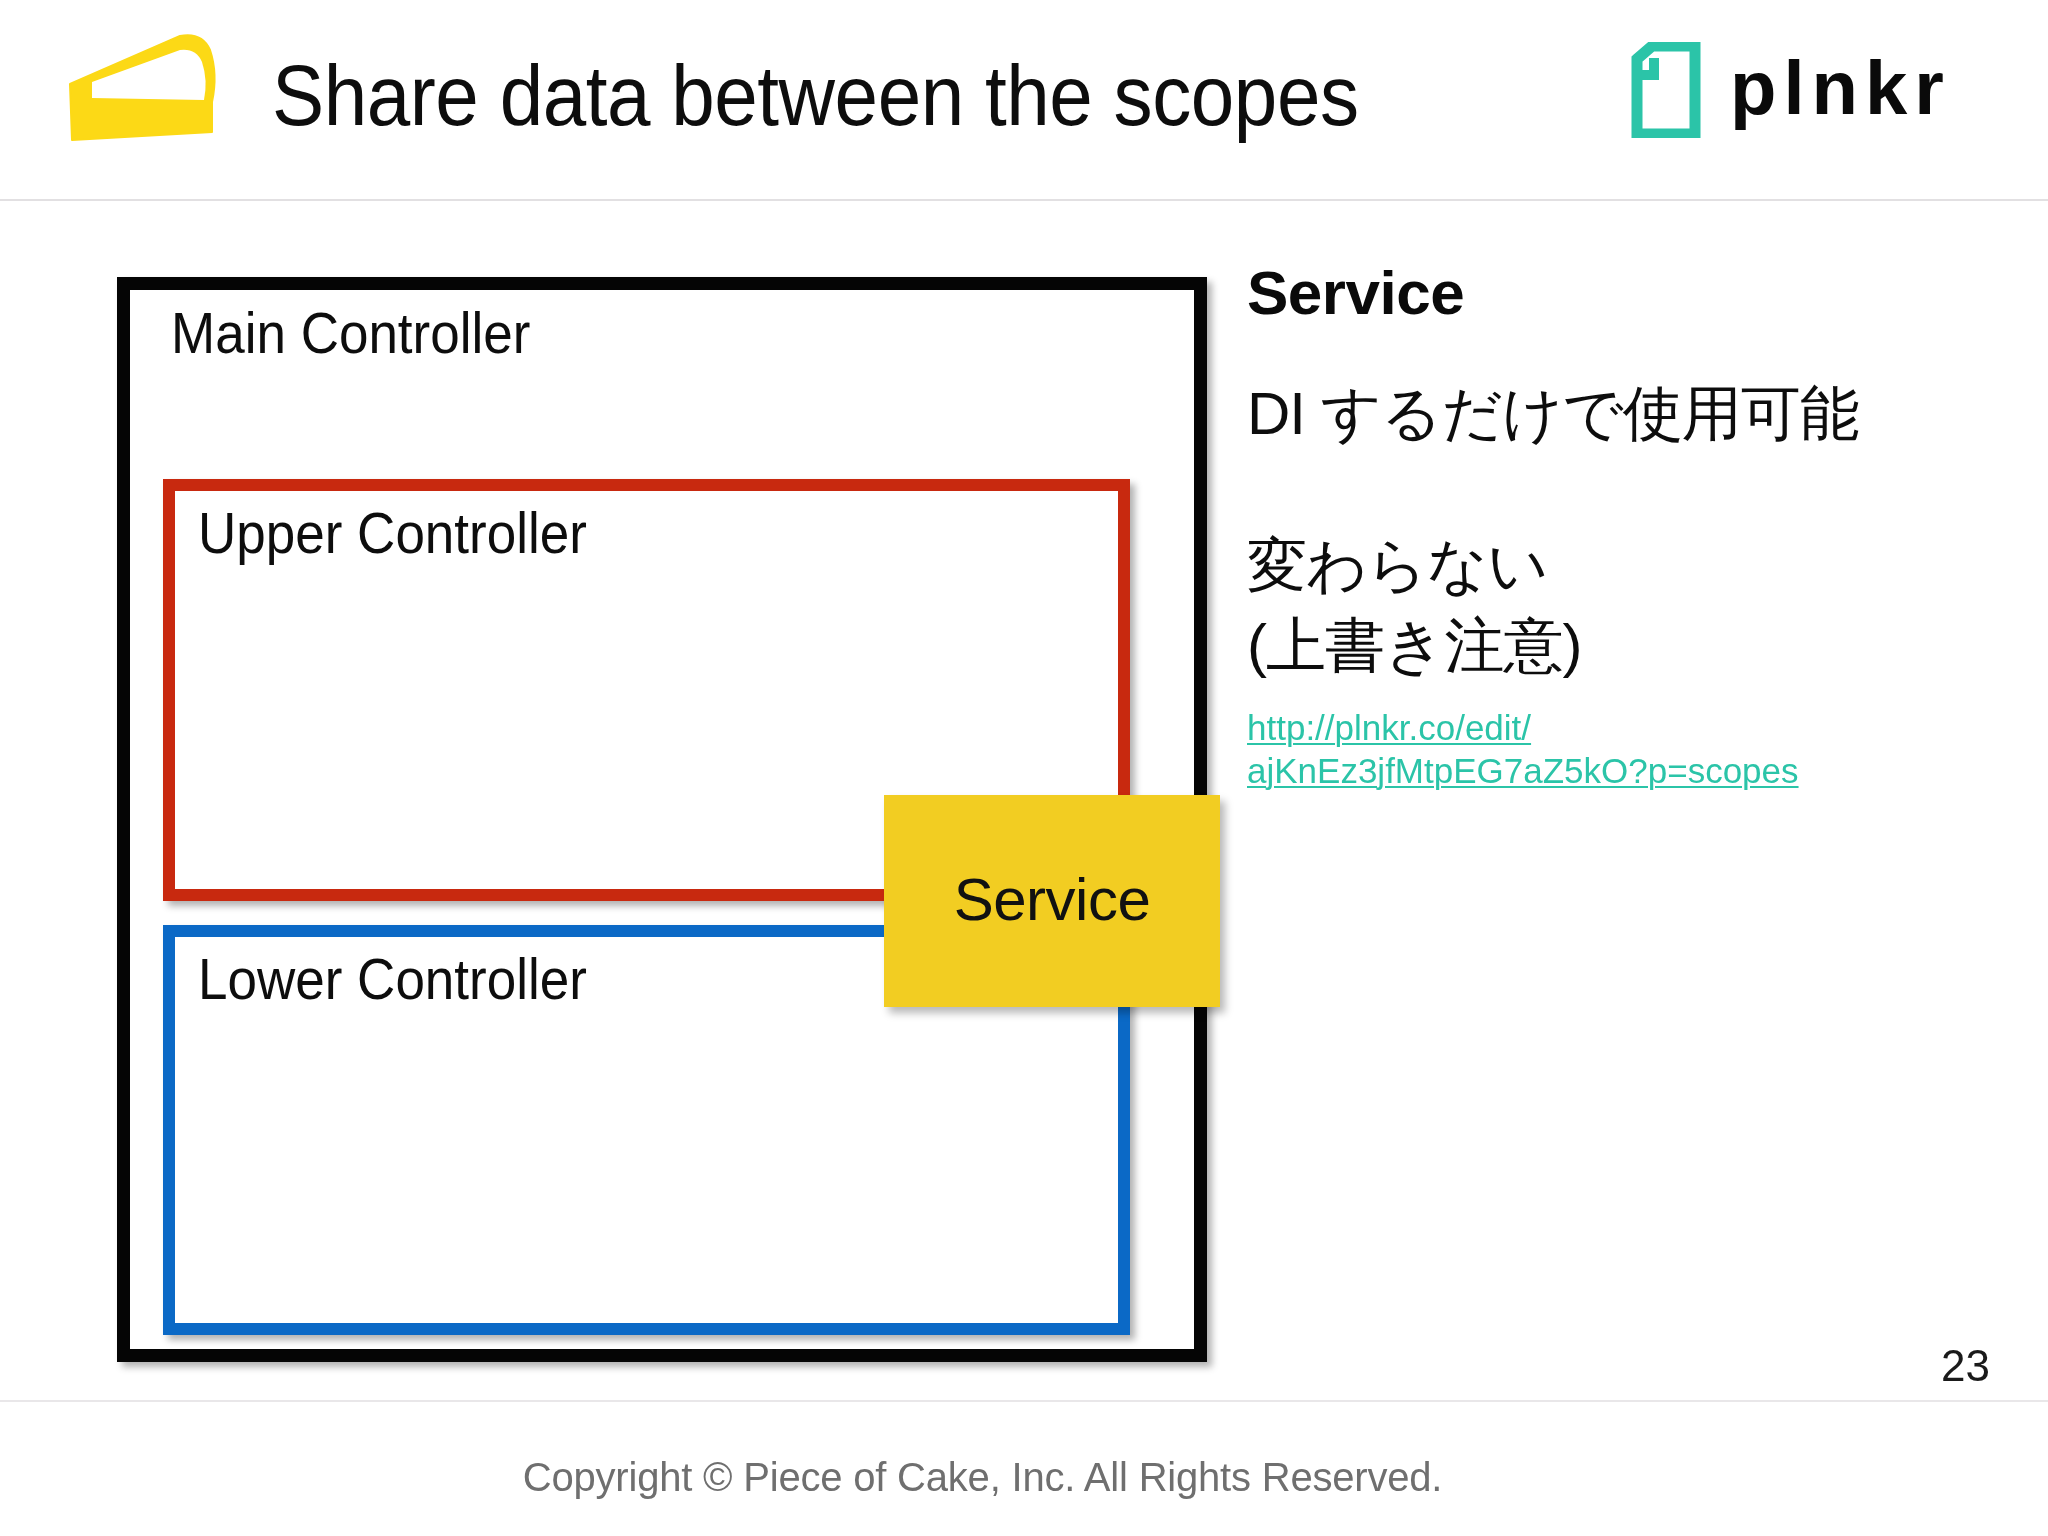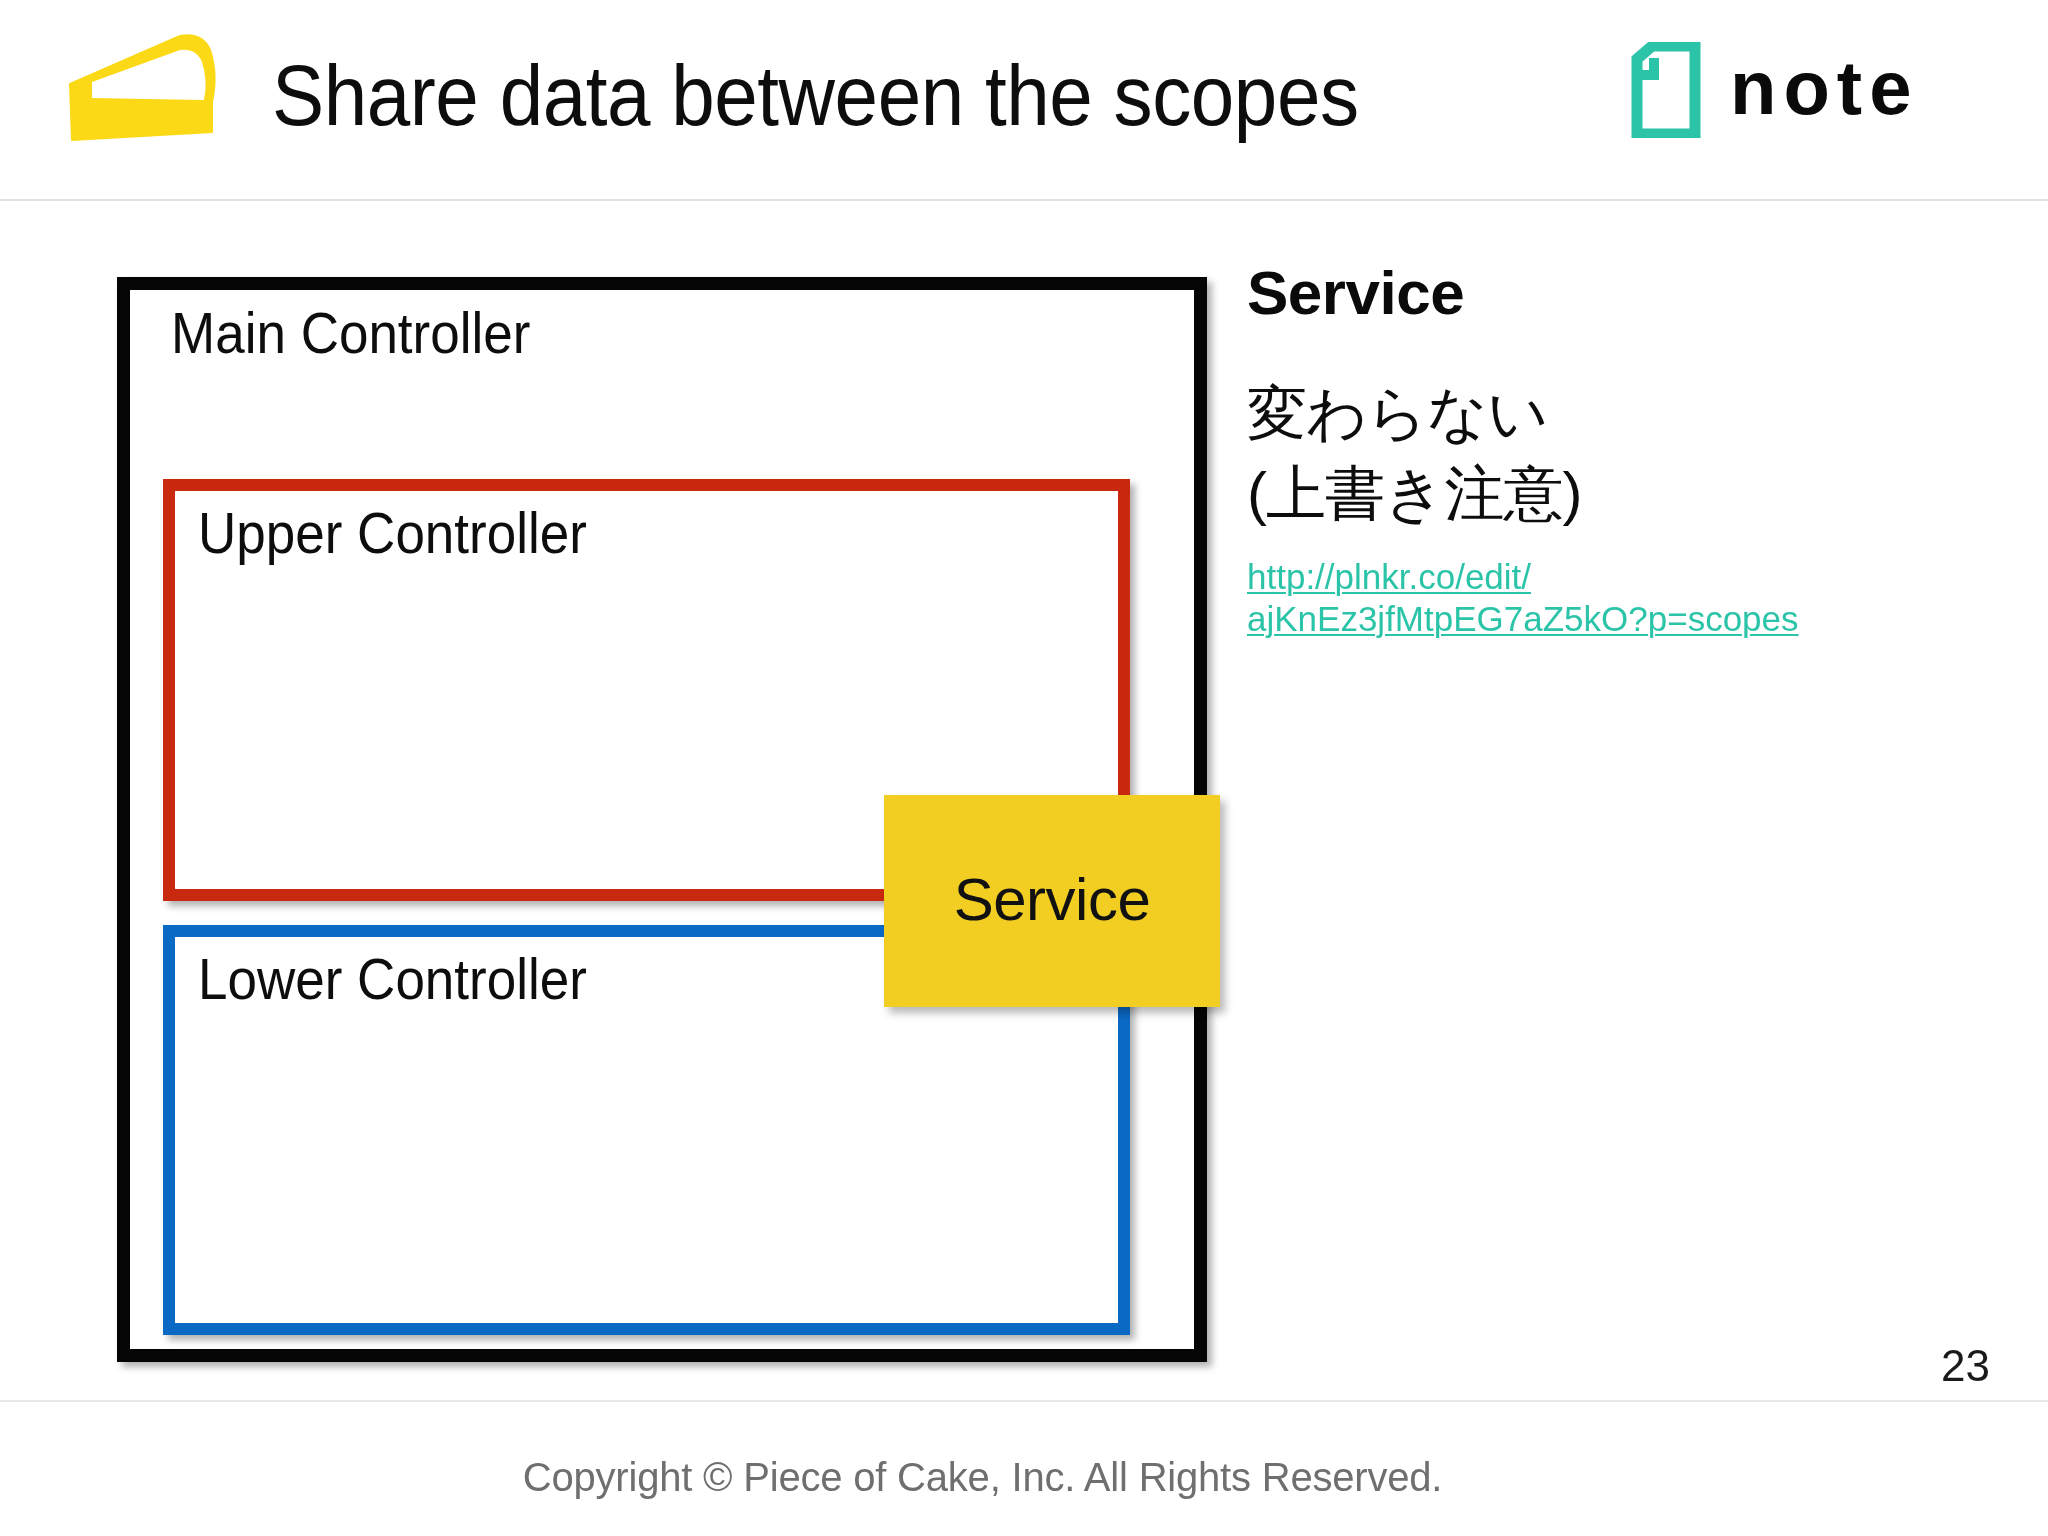--- a/index.html
+++ b/index.html
@@ -205,21 +205,21 @@
     </svg>
   </div>
 
   <div id="slide-title">Share data between the scopes</div>
 
   <div id="note-logo">
     <svg id="note-logo-mark" viewBox="0 0 76 96">
       <path d="M9 17 L24 4 L67 4 L67 92 L9 92 Z" fill="none" stroke="#2bc4a8" stroke-width="11" stroke-linejoin="miter"></path>
       <path d="M26 16 L26 33 L13 33" fill="none" stroke="#2bc4a8" stroke-width="10" stroke-linejoin="miter"></path>
     </svg>
-    <span id="note-logo-text">note</span>
+    <span id="note-logo-text">plnkr</span>
   </div>
 
   <div id="header-divider"></div>
 </div>
 
 <div id="diagram">
 
   <div class="ctrl-box" id="box-main"></div>
   <div class="ctrl-label" id="label-main">Main Controller</div>
 
@@ -232,20 +232,21 @@
   <div id="box-service">
     <span id="label-service">Service</span>
   </div>
 </div>
 
 <div id="right-panel">
 
   <div id="service-heading">Service</div>
 
 
+  <div class="jp-block">DI するだけで使用可能</div>
 
   <div class="jp-block tight">変わらない</div>
   <div class="jp-block tight">(上書き注意)</div>
 
   <div id="link-block">
     <span class="urlline">http://plnkr.co/edit/</span>
     <span class="urlline">ajKnEz3jfMtpEG7aZ5kO?p=scopes</span>
   </div>
 </div>
 

